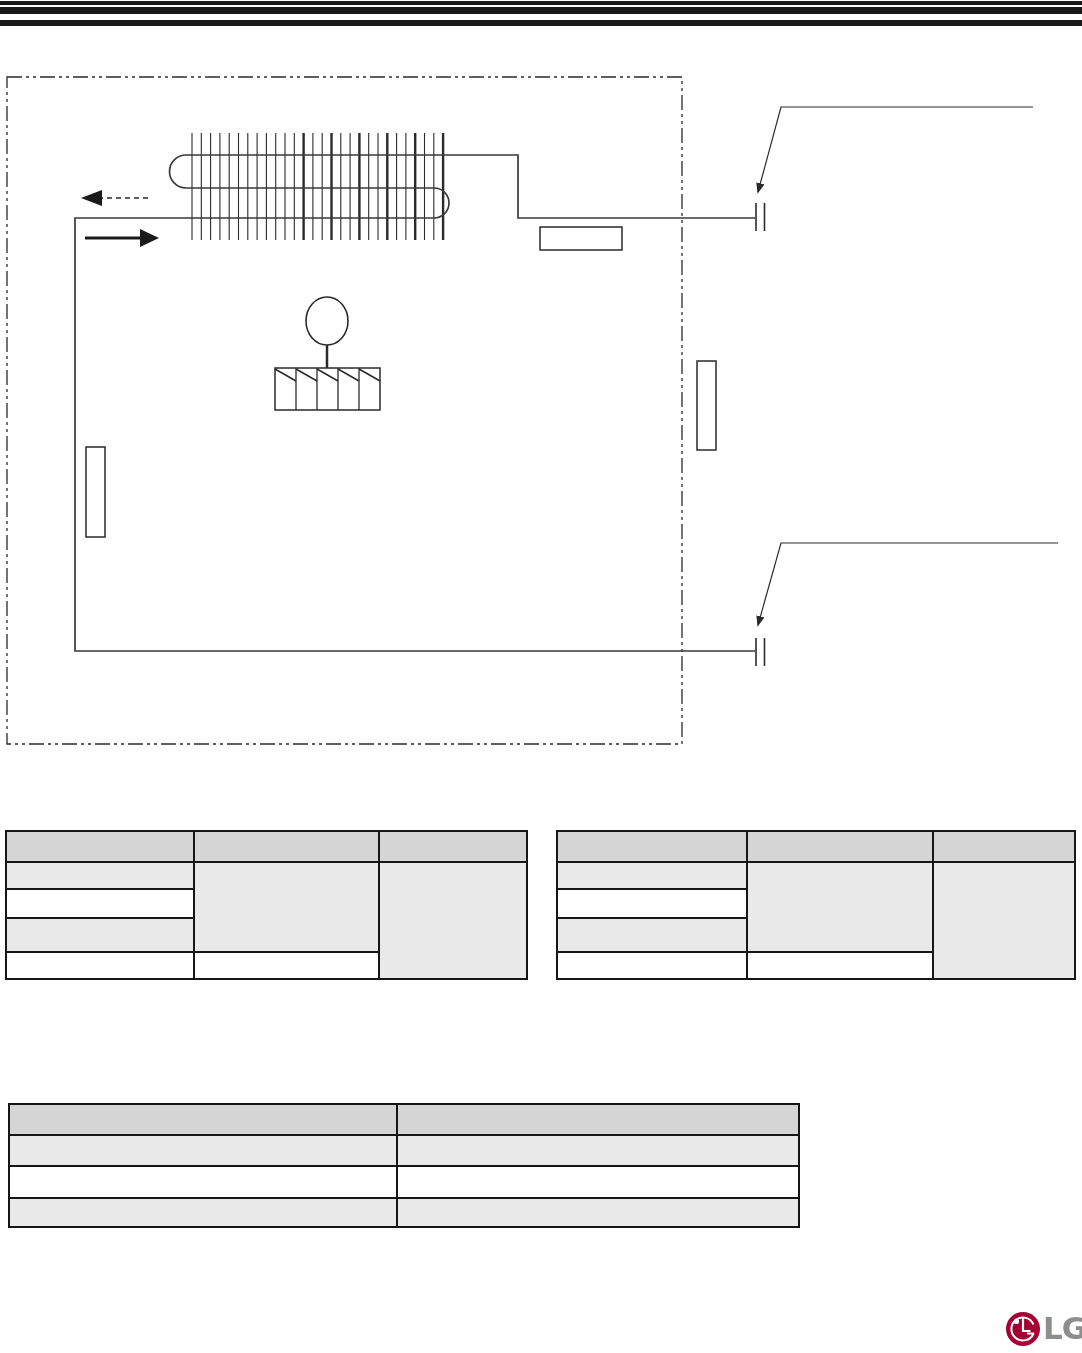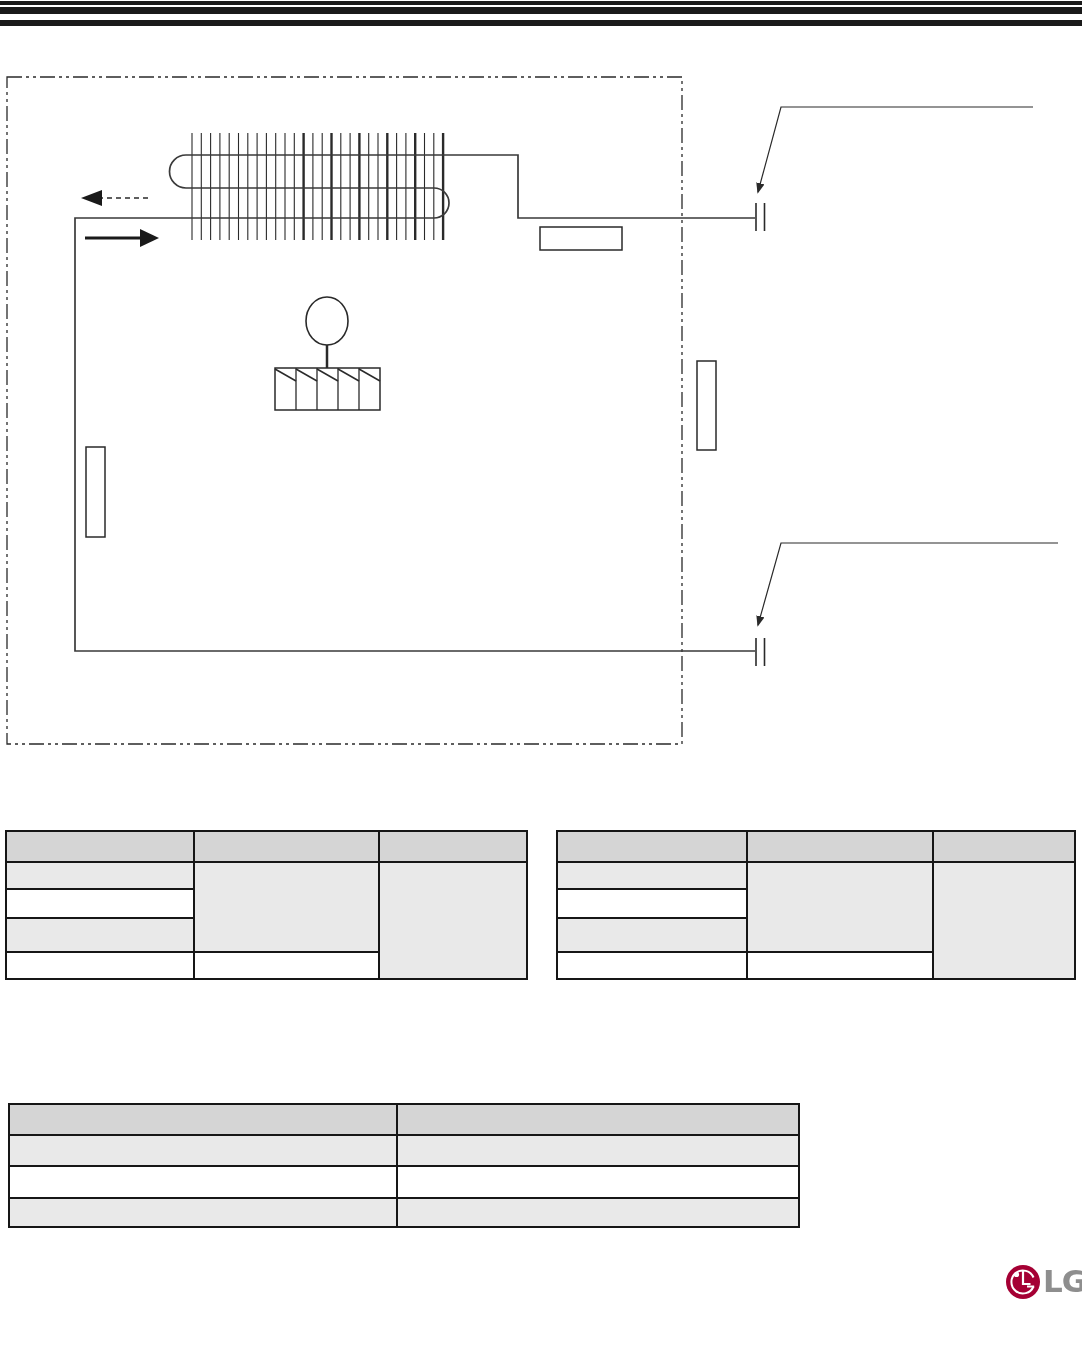--- a/index.html
+++ b/index.html
@@ -21,21 +21,21 @@
   .tbl-right{left:556px;top:830px;width:520px;height:150px;
             grid-template-columns:188px 184px 1fr;
             grid-template-rows:29px 25px 27px 32px 1fr;}
   .tbl-bottom{left:8px;top:1103px;width:792px;height:125px;
             grid-template-columns:386px 1fr;
             grid-template-rows:29px 29px 30px 1fr;}
   .c1{grid-column:1;} .c2{grid-column:2;} .c3{grid-column:3;}
   .r1{grid-row:1;} .r2{grid-row:2;} .r3{grid-row:3;} .r4{grid-row:4;} .r5{grid-row:5;}
   .span3{grid-row:2 / span 3;} .span4{grid-row:2 / span 4;}
   
-  .logo{position:absolute;left:1003px;top:1262px;width:79px;height:40px;}
+  .logo{position:absolute;left:1003px;top:1309px;width:79px;height:40px;}
   .logo-text{position:absolute;left:40px;top:1px;font-size:31px;font-weight:bold;
              color:#8e8e8e;letter-spacing:-1px;font-family:"DejaVu Sans","Liberation Sans",sans-serif;}
 </style>
 </head>
 <body>
 
 <div class="page">
 
   <div class="rule r1"></div>
   <div class="rule r2"></div>

